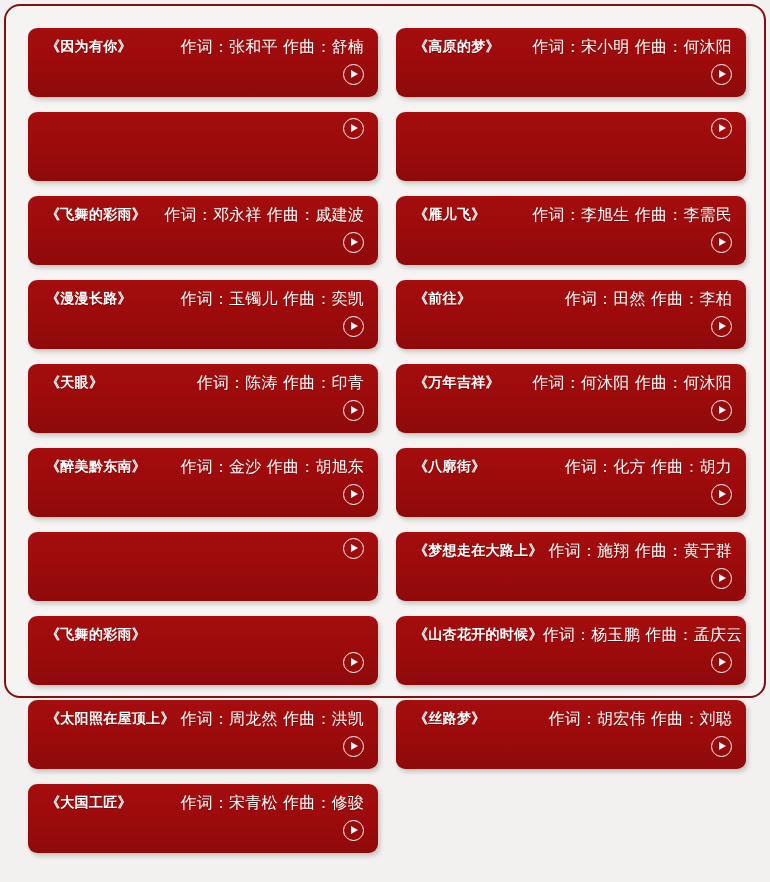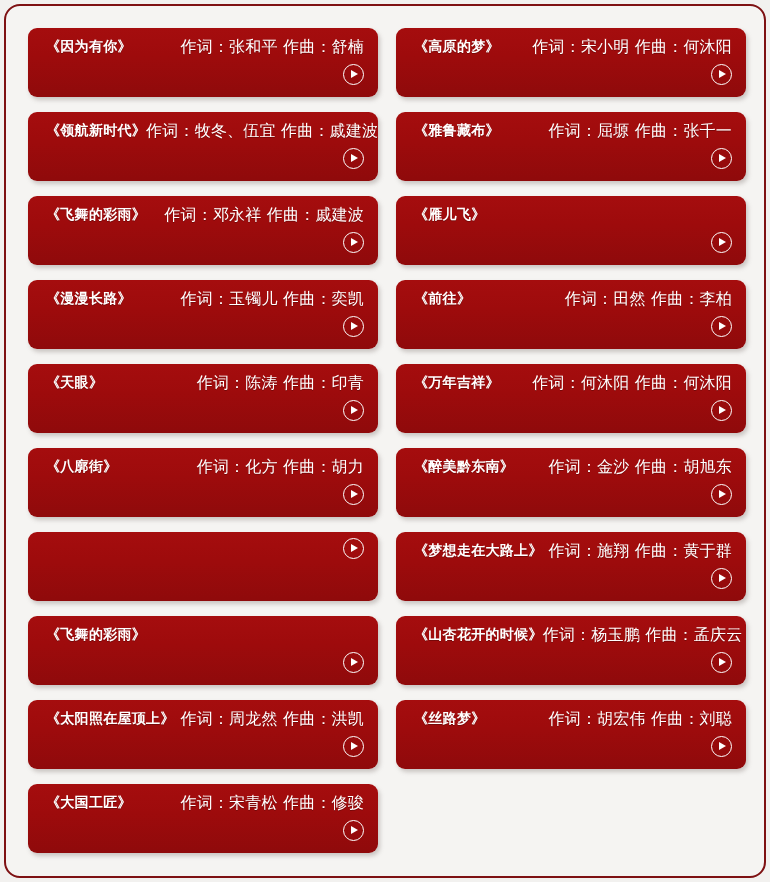--- a/index.html
+++ b/index.html
@@ -15,21 +15,21 @@
     font-family: "DejaVu Sans", "Liberation Sans", sans-serif;
     background: #f2f1ef;
   }
 
   
   #page-frame {
     position: absolute;
     left: 4px;
     top: 4px;
     width: 762px;
-    height: 874px;
+    height: 694px;
     border: 2px solid #7e1113;
     border-radius: 16px;
     background: #f5f4f2;
   }
 
   #song-grid {
     position: absolute;
     left: 0;
     top: 0;
     width: 762px;
@@ -131,55 +131,48 @@
           <div class="song-title">《高原的梦》</div>
           <div class="song-credits">作词：宋小明 作曲：何沐阳</div>
         </div>
         <div class="card-bottom">
           <div class="play-button">
             <span class="tri"></span>
           </div>
         </div>
       </div>
       <div class="song-card">
-        <div class="card-top">
-          <div class="song-title">《领航新时代》</div>
-          <div class="song-credits">作词：牧冬、伍宜 作曲：戚建波</div>
-        </div>
-        <div class="card-bottom">
-          <div class="play-button">
-            <span class="tri"></span>
-          </div>
-        </div>
-      </div>
-      <div class="song-card">
-        <div class="card-top">
-          <div class="song-title">《雅鲁藏布》</div>
-          <div class="song-credits">作词：屈塬 作曲：张千一</div>
-        </div>
+        <div class="card-bottom">
+          <div class="play-button">
+            <span class="tri"></span>
+          </div>
+        </div>
+      </div>
+      <div class="song-card">
         <div class="card-bottom">
           <div class="play-button">
             <span class="tri"></span>
           </div>
         </div>
       </div>
       <div class="song-card">
         <div class="card-top">
           <div class="song-title">《飞舞的彩雨》</div>
           <div class="song-credits">作词：邓永祥 作曲：戚建波</div>
         </div>
         <div class="card-bottom">
           <div class="play-button">
             <span class="tri"></span>
           </div>
         </div>
       </div>
       <div class="song-card">
         <div class="card-top">
           <div class="song-title">《雁儿飞》</div>
+          <div class="song-credits">作词：李旭生 作曲：李需民</div>
         </div>
         <div class="card-bottom">
           <div class="play-button">
             <span class="tri"></span>
           </div>
         </div>
       </div>
       <div class="song-card">
         <div class="card-top">
           <div class="song-title">《漫漫长路》</div>
@@ -219,41 +212,41 @@
           <div class="song-credits">作词：何沐阳 作曲：何沐阳</div>
         </div>
         <div class="card-bottom">
           <div class="play-button">
             <span class="tri"></span>
           </div>
         </div>
       </div>
       <div class="song-card">
         <div class="card-top">
+          <div class="song-title">《醉美黔东南》</div>
+          <div class="song-credits">作词：金沙 作曲：胡旭东</div>
+        </div>
+        <div class="card-bottom">
+          <div class="play-button">
+            <span class="tri"></span>
+          </div>
+        </div>
+      </div>
+      <div class="song-card">
+        <div class="card-top">
           <div class="song-title">《八廓街》</div>
           <div class="song-credits">作词：化方 作曲：胡力</div>
         </div>
         <div class="card-bottom">
           <div class="play-button">
             <span class="tri"></span>
           </div>
         </div>
       </div>
       <div class="song-card">
-        <div class="card-top">
-          <div class="song-title">《醉美黔东南》</div>
-          <div class="song-credits">作词：金沙 作曲：胡旭东</div>
-        </div>
-        <div class="card-bottom">
-          <div class="play-button">
-            <span class="tri"></span>
-          </div>
-        </div>
-      </div>
-      <div class="song-card">
         <div class="card-bottom">
           <div class="play-button">
             <span class="tri"></span>
           </div>
         </div>
       </div>
       <div class="song-card">
         <div class="card-top">
           <div class="song-title">《梦想走在大路上》</div>
           <div class="song-credits">作词：施翔 作曲：黄于群</div>

